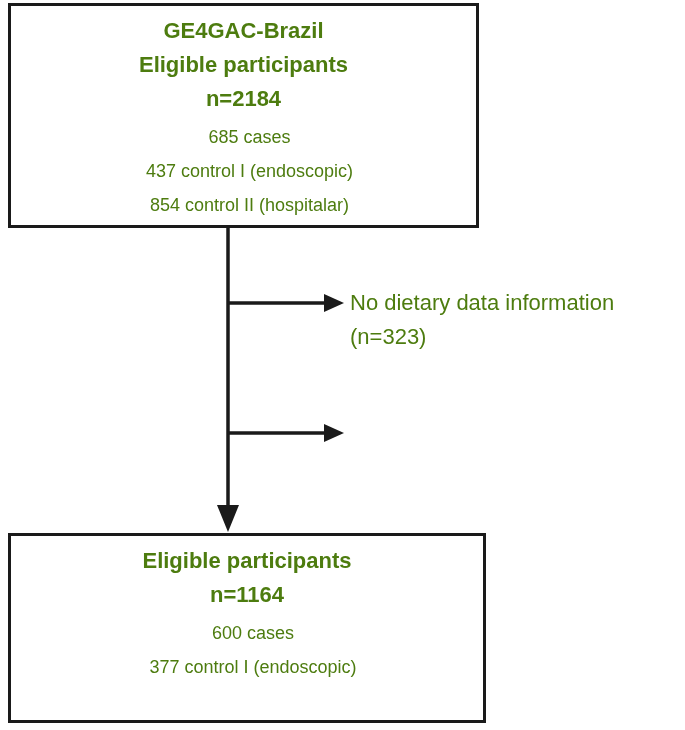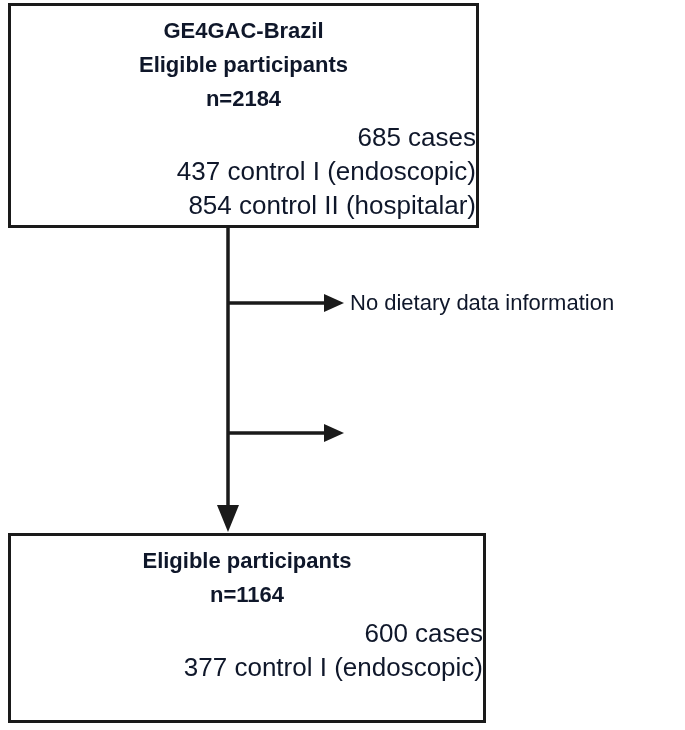--- a/index.html
+++ b/index.html
@@ -6,21 +6,21 @@
     margin: 0;
     padding: 0;
     background: #ffffff;
   }
   #flowchart {
     position: relative;
     width: 685px;
     height: 730px;
     background: #ffffff;
     font-family: "Liberation Sans", sans-serif;
-    color: #0f172a;
+    color: #4d7c0f;
     overflow: hidden;
   }
   .node-box {
     position: absolute;
     box-sizing: border-box;
     border: 3px solid #1a1a1a;
     background: #ffffff;
   }
   #box-top {
     left: 8px;
@@ -39,22 +39,22 @@
     font-weight: bold;
     font-size: 22px;
     line-height: 34px;
     padding-top: 8px;
   }
   .head-lines .hl {
     display: block;
     white-space: nowrap;
   }
   .detail-lines {
-    text-align: right;
-    font-size: 26px;
+    text-align: center;
+    font-size: 18px;
     line-height: 34px;
     padding-left: 12px;
     padding-top: 4px;
   }
   .detail-lines .dl {
     display: block;
     white-space: nowrap;
   }
   #connector-svg {
     position: absolute;
@@ -109,20 +109,21 @@
     </div>
     <div class="detail-lines">
       <span class="dl">685 cases</span>
       <span class="dl">437 control I (endoscopic)</span>
       <span class="dl">854 control II (hospitalar)</span>
     </div>
   </div>
 
   <div class="exclusion-label" id="exclusion-1">
     <span class="el">No dietary data information</span>
+    <span class="el">(n=323)</span>
   </div>
 
 
   <div class="node-box" id="box-bottom">
     <div class="head-lines">
       <span class="hl">Eligible participants</span>
       <span class="hl">n=1164</span>
     </div>
     <div class="detail-lines">
       <span class="dl">600 cases</span>

